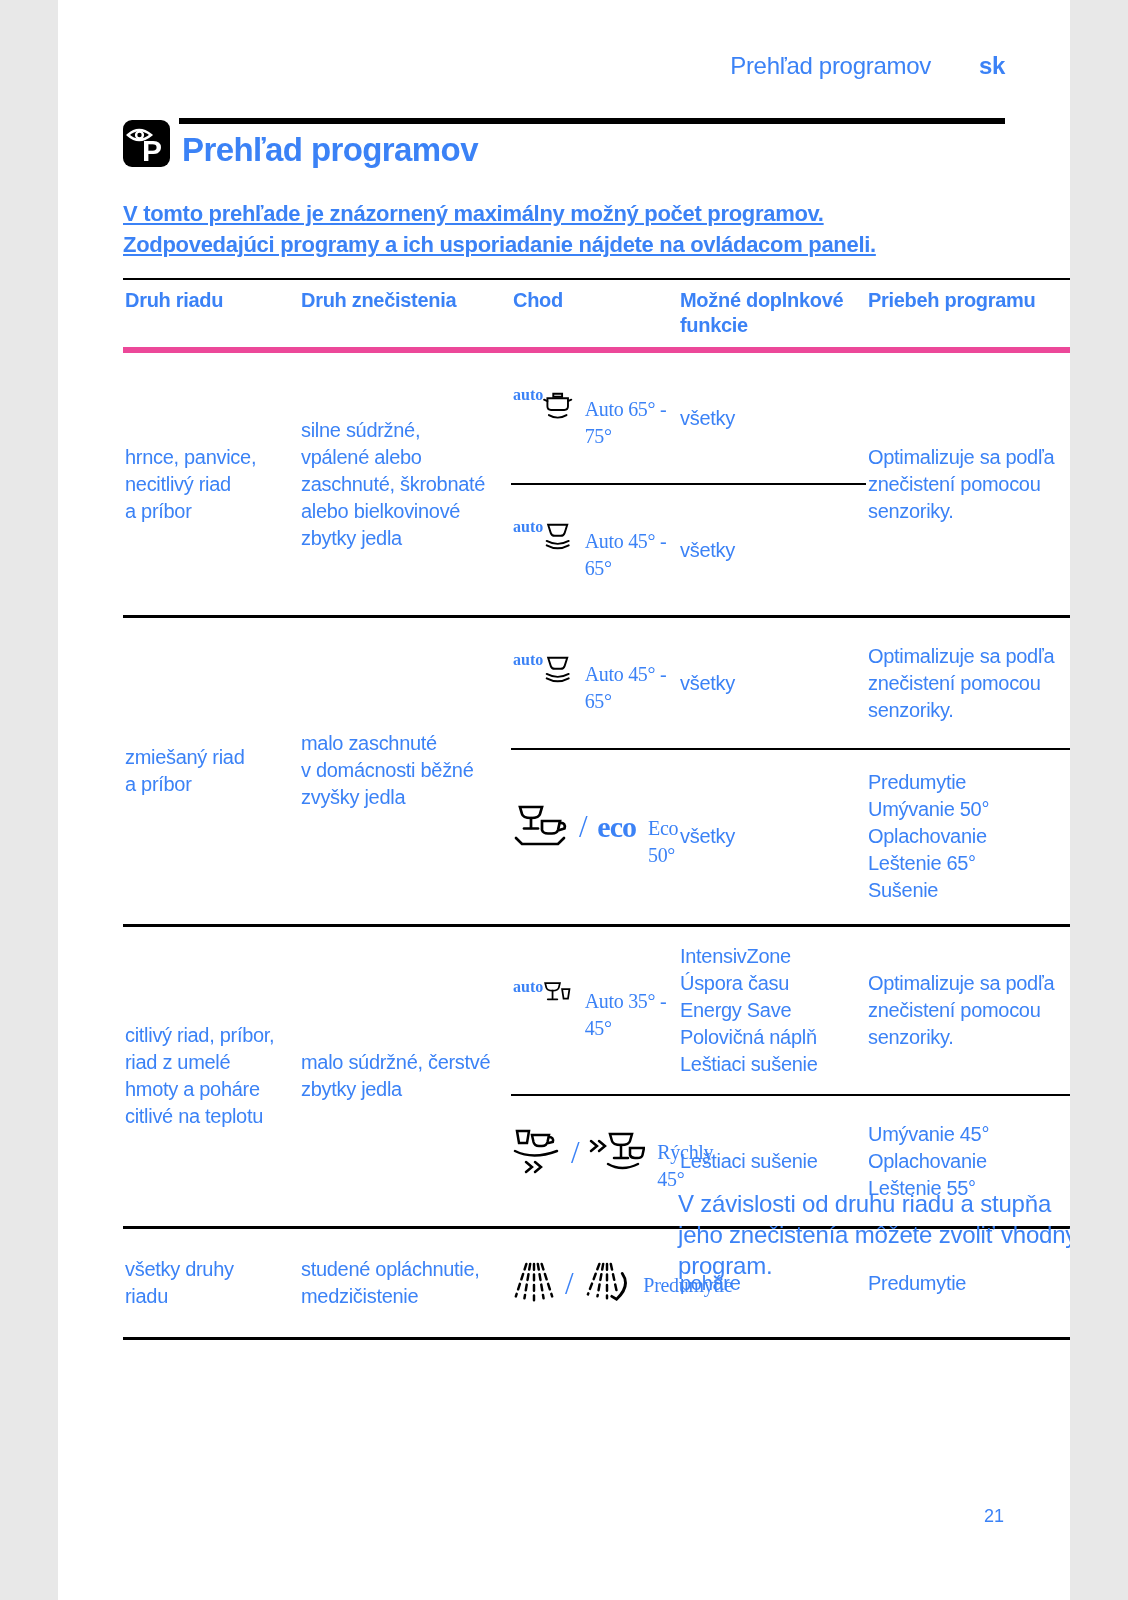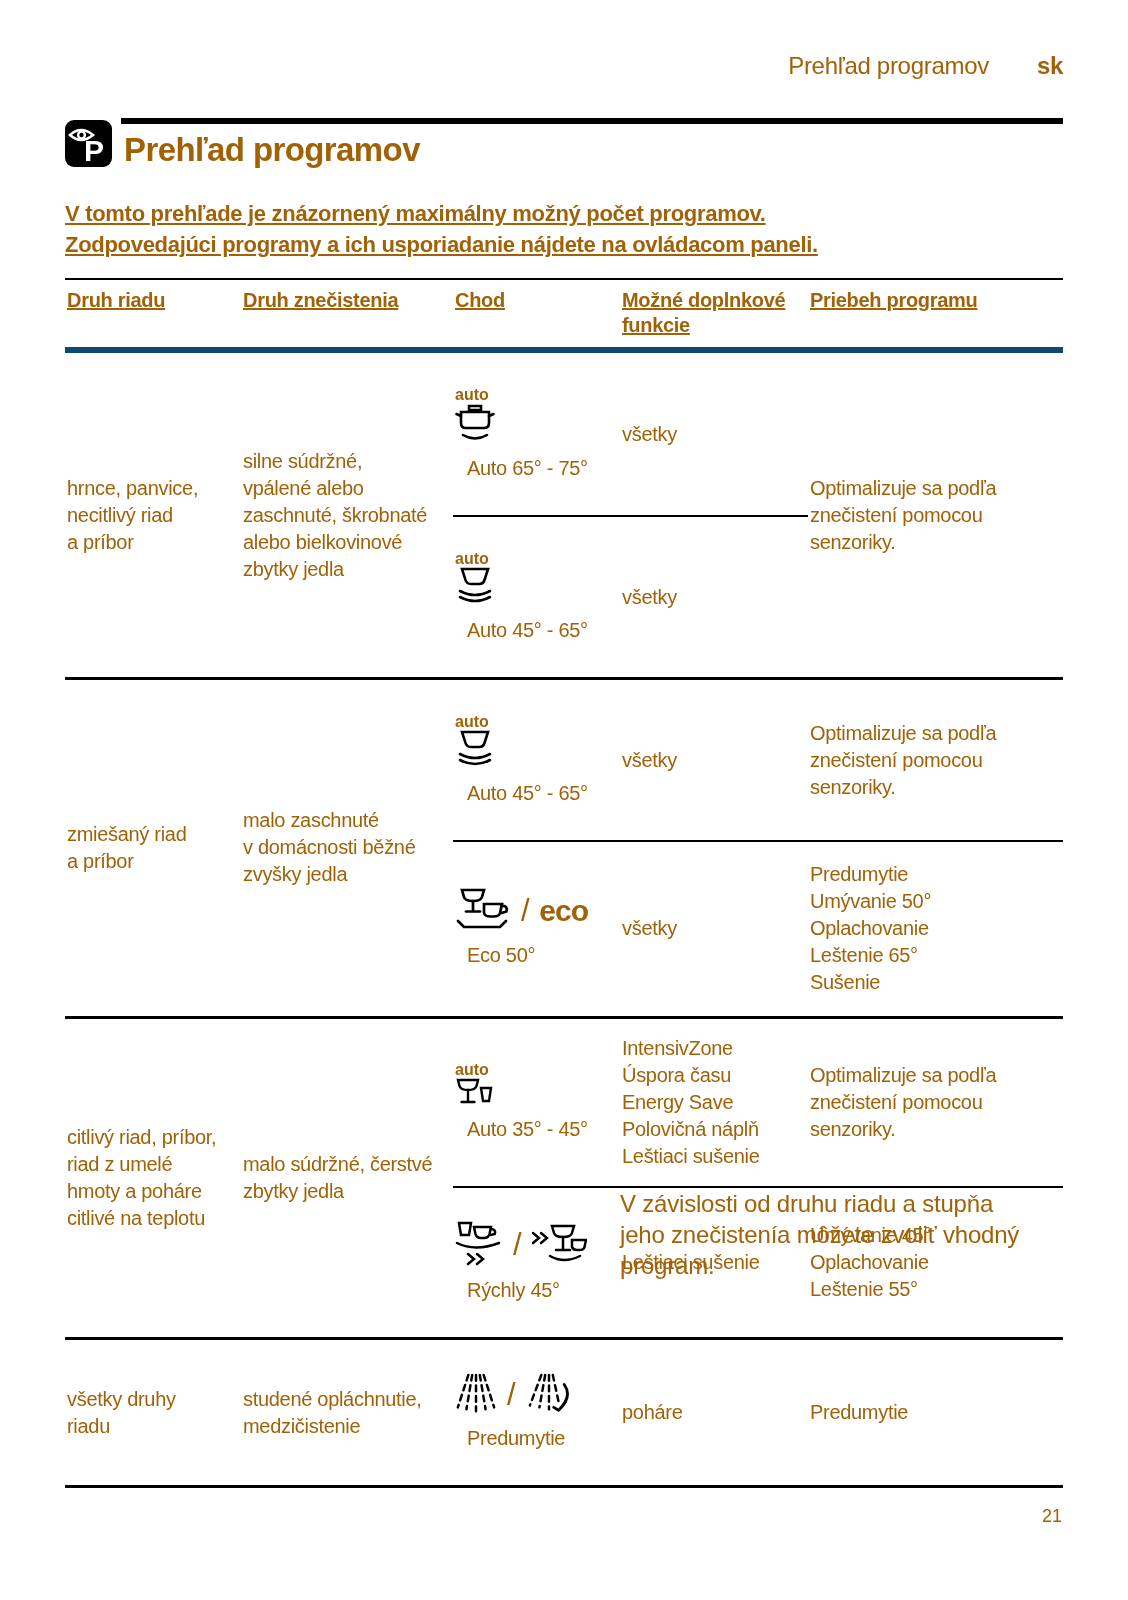--- a/index.html
+++ b/index.html
@@ -1,23 +1,23 @@
 <!DOCTYPE html>
 <html><head>
 <meta charset="utf-8">
 <style>
   * { margin:0; padding:0; box-sizing:border-box; }
   html,body { background:#e8e8e8; }
   .page {
     position:relative;
-    width:1128px; height:1600px;
+    width:1012px; height:1600px;
     margin:0 auto;
     background:#ffffff;
     font-family:"Liberation Sans", sans-serif;
-    color:#a16207;
+    color:#3b82f6;
     overflow:hidden;
   }
   
   .doc-header {
     position:absolute; top:52px; left:65px; right:65px;
     text-align:right; font-size:24px; letter-spacing:-0.3px;
   }
   .doc-header .lang { font-weight:bold; margin-left:48px; }
 
   
@@ -40,41 +40,40 @@
   }
 
   
   .table-wrap { position:absolute; top:278px; left:65px; }
   table.program-table {
     border-collapse:collapse; table-layout:fixed; width:998px;
     font-size:20px; line-height:27px; letter-spacing:-0.3px;
   }
   .program-table th {
     font-weight:bold; text-align:left; vertical-align:top;
-    border-top:2px solid #000; border-bottom:6px solid #0c4a6e;
+    border-top:2px solid #000; border-bottom:6px solid #ec4899;
     padding:8px 8px 9px 2px; white-space:pre-line; line-height:25px;
     font-size:20px;
-    text-decoration:underline;
   }
   .program-table td {
     vertical-align:middle; padding:6px 10px 6px 2px;
     white-space:pre-line;
   }
   tr.group-start > td { border-top:3px solid #000; }
   tr.sub-sep > td    { border-top:2px solid #000; }
   tr.last-row > td   { border-bottom:3px solid #000; }
 
   .h88  { height:88px; }
   .h86  { height:86px; }
   .h176 { height:176px; }
   .h170 { height:170px; }
   .h106 { height:106px; }
   .h82  { height:82px; }
 
-  .prog { display:flex; flex-direction:column; align-items:flex-start; }
+  .prog { display:flex; flex-direction:row; align-items:flex-start;font-family:Liberation Serif, serif; }
   .auto-badge { font-weight:bold; font-size:16px; line-height:17px; letter-spacing:0; }
   .prog-label { margin-top:10px; display:block;margin-left:12px; }
   .icon-row { display:flex; align-items:center; gap:10px; }
   .slash { font-size:31px; font-weight:400; }
   .eco-word { font-size:30px; font-weight:bold; letter-spacing:-1px; }
   .pictogram { display:block; }
 
   
   .volba { position:absolute; left:620px; top:1166px; width:446px; }
   .volba h2 { font-size:31px; font-weight:bold; letter-spacing:-0.5px; }

